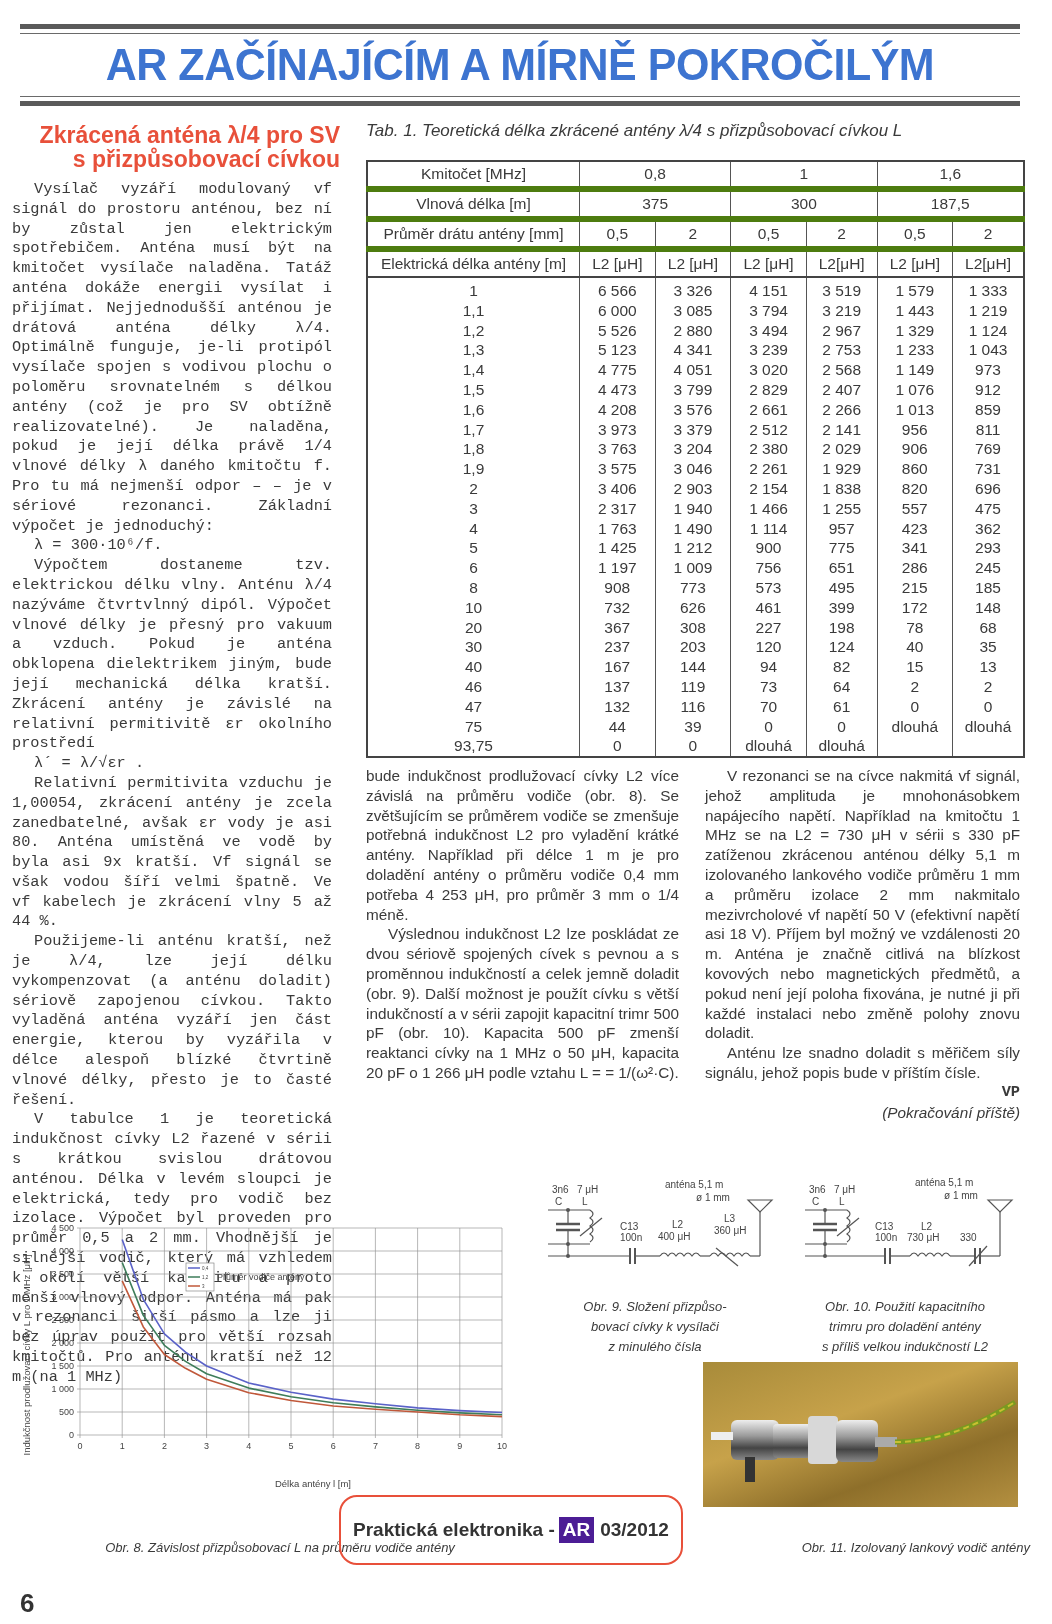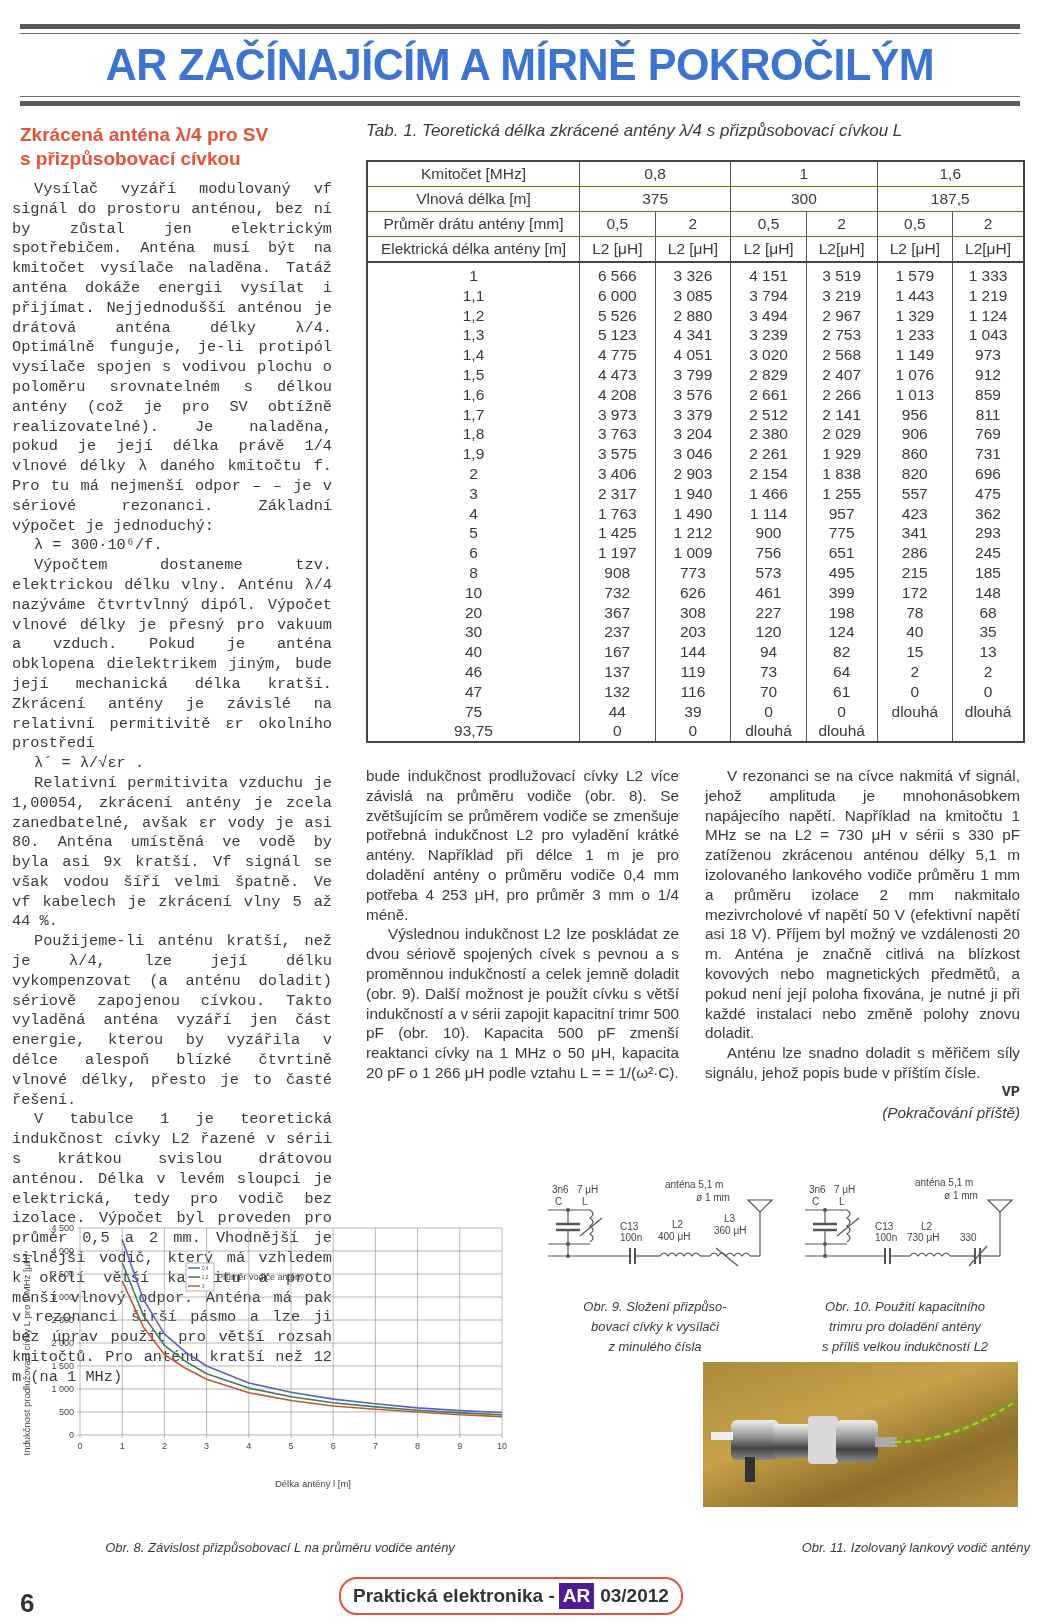--- a/index.html
+++ b/index.html
@@ -5,30 +5,30 @@
   html,body{margin:0;padding:0;background:#fff;}
   body{width:1052px;height:1624px;position:relative;overflow:hidden;font-family:"Liberation Sans",sans-serif;color:#3a3a3a;}
   .abs{position:absolute;}
   .rule-thick{position:absolute;left:20px;width:1000px;height:5px;background:#5a5a5a;}
   .rule-thin{position:absolute;left:20px;width:1000px;height:1px;background:#6a6a6a;}
   #header-title{left:20px;width:1000px;top:40px;text-align:center;font-size:43px;font-weight:bold;color:#3d74d0;letter-spacing:-0.5px;transform:scaleY(1.05);}
   .col{position:absolute;font-size:15.3px;line-height:19.8px;text-align:justify;color:#3a3a3a;}
   .col p{margin:0;text-indent:22px;}
   .col p.noind{text-indent:0;}
   .col p.formula{text-indent:22px;}
-  #article-title{left:20px;width:320px;top:123px;color:#e8503a;font-size:19px;font-weight:bold;line-height:24px;text-align:left;}
+  #article-title{left:20px;width:320px;top:123px;color:#e8503a;font-size:23px;font-weight:bold;line-height:24px;text-align:right;}
   #tab-caption{left:366px;top:121px;font-size:17px;font-style:italic;color:#3a3a3a;text-align:center;}
   table.data{position:absolute;left:366px;top:160px;width:659px;border-collapse:collapse;font-size:15.5px;color:#3a3a3a;border:2px solid #444;}
   table.data td{border-left:1px solid #555;border-right:1px solid #555;text-align:center;padding:0 3px;height:19.8px;line-height:19.8px;white-space:nowrap;}
-  table.data tr.hdr td{border-bottom:1px solid #4d7c0f;height:24px;line-height:24px;}
+  table.data tr.hdr td{border-bottom:6px solid #4d7c0f;height:24px;line-height:24px;}
   table.data tr.hdr-last td{border-bottom:2px solid #444;border-radius:10px;}
   table.data tr.first td{padding-top:3px;}
   .fig-caption{position:absolute;font-style:italic;font-size:13px;color:#3a3a3a;text-align:center;line-height:20px;}
   #footer-page{left:20px;top:1588px;font-size:26px;font-weight:bold;color:#333;}
-  #footer-pill{left:339px;top:1577px;height:34px;border:2px solid #e8503a;border-radius:18px;padding:0 12px;display:flex;align-items:center;font-weight:bold;font-size:19px;color:#333;}
+  #footer-pill{left:339px;top:1495px;height:34px;border:2px solid #e8503a;border-radius:18px;padding:16px 12px;display:flex;align-items:center;font-weight:bold;font-size:19px;color:#333;}
   #footer-ar{background:#4c1d95;color:#fff;padding:2px 4px;margin:0 6px 0 4px;}
   #photo{left:703px;top:1362px;width:315px;height:145px;background:linear-gradient(160deg,#a88b3a 0%,#c7a24a 40%,#8e6f2a 70%,#b49040 100%);overflow:hidden;}
 </style>
 </head>
 <body>
 
 <div class="rule-thick" style="top:24px;"></div>
 <div class="rule-thin" style="top:33px;"></div>
 <div id="header-title" class="abs">AR ZAČÍNAJÍCÍM A MÍRNĚ POKROČILÝM</div>
 <div class="rule-thin" style="top:96px;"></div>

